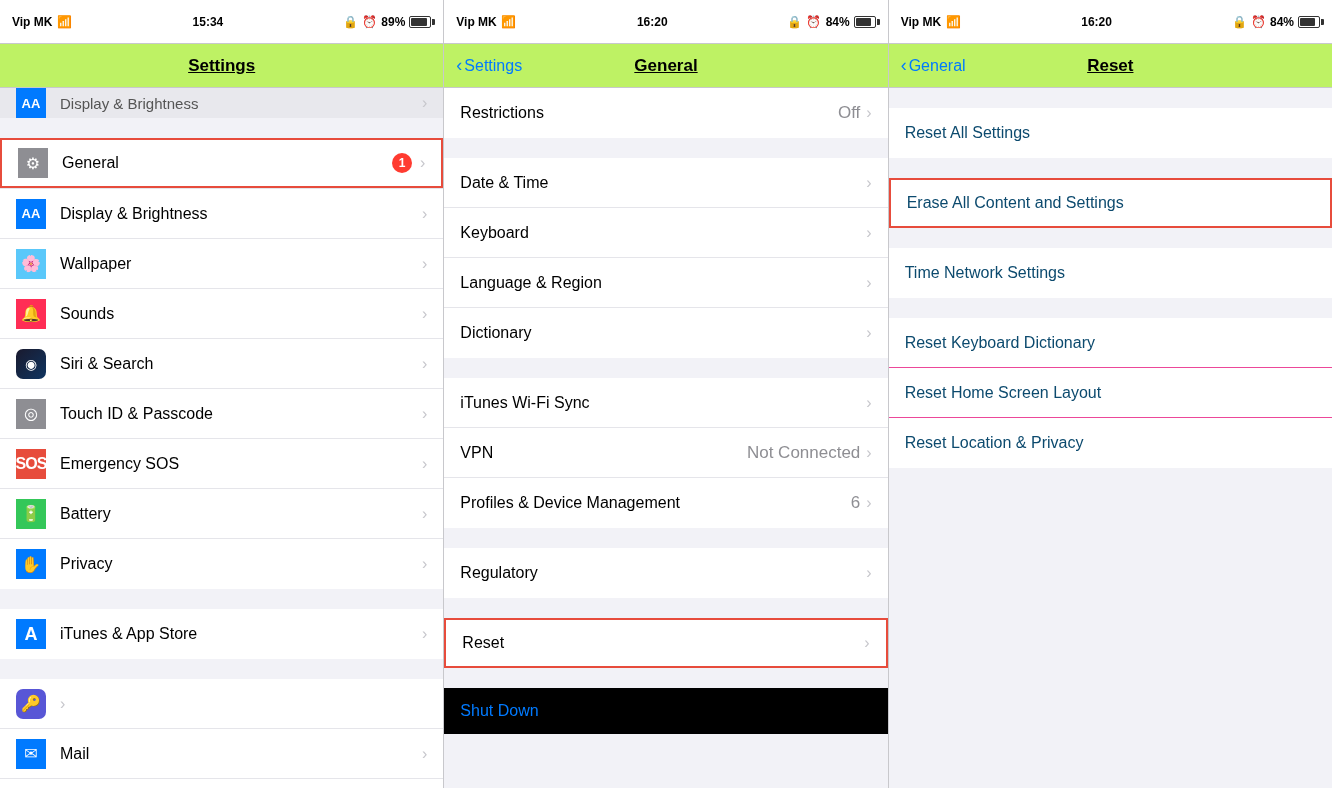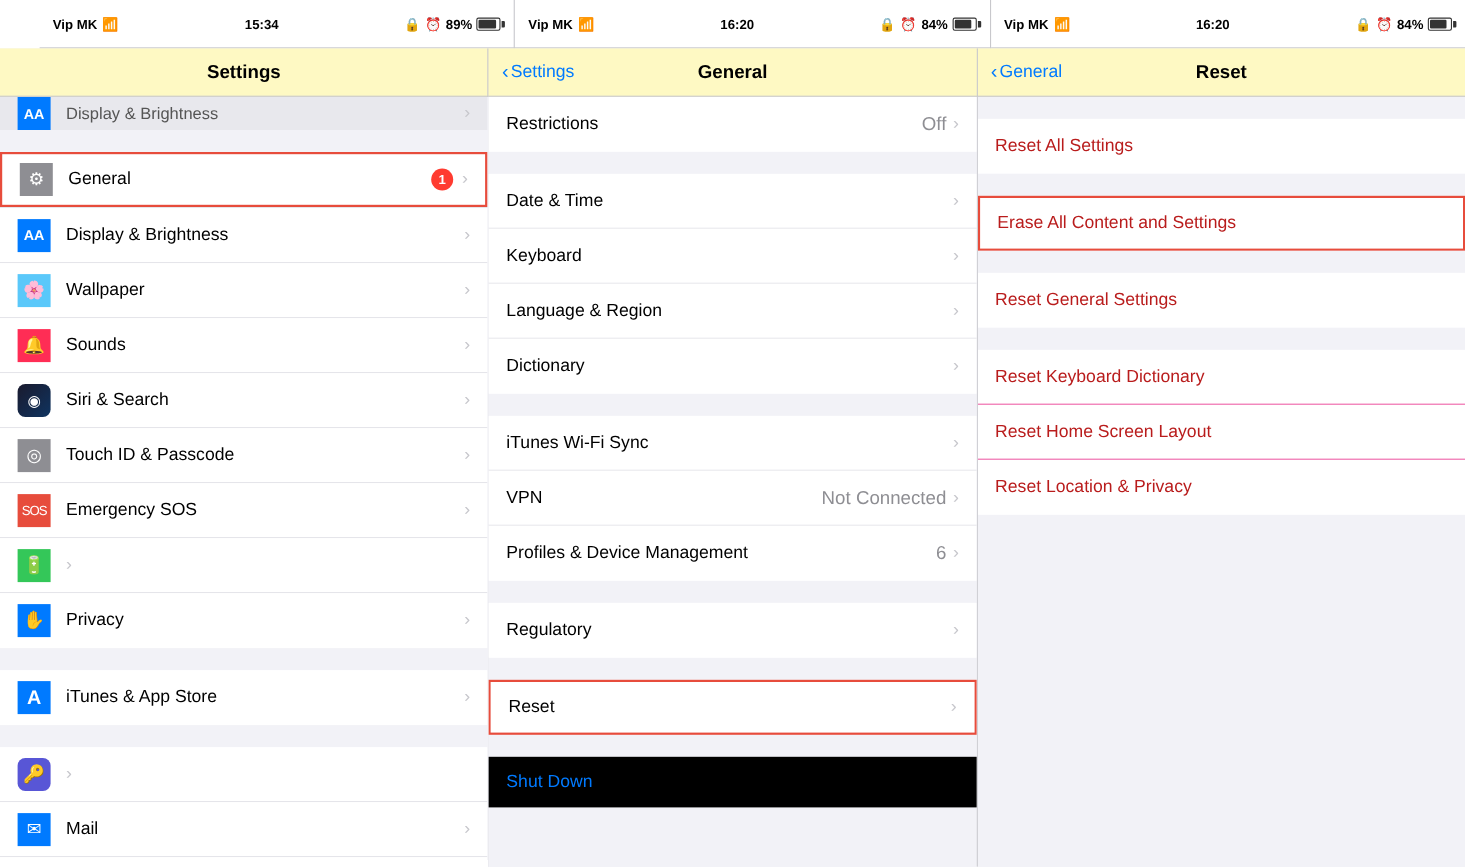--- a/index.html
+++ b/index.html
@@ -3,21 +3,20 @@
   <meta charset="utf-8">
   <style>
     * { margin: 0; padding: 0; box-sizing: border-box; }
     body { font-family: -apple-system, BlinkMacSystemFont, 'Helvetica Neue', Arial, sans-serif; background: #f2f2f7; display: flex; flex-direction: column; width: 1332px; height: 788px; overflow: hidden; }
 
     
     .status-bar {
       display: flex;
       height: 44px;
       background: white;
-      padding-left: 36px;
     }
     .status-bar-section {
       flex: 1;
       display: flex;
       align-items: center;
       justify-content: space-between;
       padding: 0 12px;
       font-size: 12px;
       font-weight: 600;
       border-bottom: 1px solid #c8c8cc;
@@ -36,21 +35,22 @@
       content: '';
       position: absolute; right: -5px; top: 50%; transform: translateY(-50%);
       width: 3px; height: 6px; background: #333; border-radius: 0 1px 1px 0;
     }
     .battery-fill { height: 100%; background: #333; border-radius: 1px; }
 
     
     .nav-bars {
       display: flex;
       height: 44px;
-      background: #fef9c3;
+      background: #bef264;
+      text-decoration: underline;
     }
     .nav-section {
       flex: 1;
       display: flex;
       align-items: center;
       justify-content: center;
       position: relative;
       border-bottom: 1px solid #c8c8cc;
       font-size: 17px;
       font-weight: 600;
@@ -165,21 +165,21 @@
       padding: 14px 16px;
       border-bottom: 1px solid #ec4899;
       cursor: pointer;
       min-height: 50px;
     }
     .reset-item:last-child { border-bottom: none; }
     .reset-item.highlighted {
       border: 2.5px solid #e74c3c;
     }
     .reset-item-label {
-      color: #b91c1c;
+      color: #0c4a6e;
       font-size: 16px;
     }
 
     .separator-space {
       height: 20px;
       background: #f2f2f7;
     }
 
     .shutdown-row {
       padding: 14px 16px;
@@ -310,26 +310,27 @@
         </div>
         <span class="row-label">Siri &amp; Search</span>
         <span class="row-chevron">›</span>
       </div>
       <div class="settings-row">
         <div class="row-icon gray">◎</div>
         <span class="row-label">Touch ID &amp; Passcode</span>
         <span class="row-chevron">›</span>
       </div>
       <div class="settings-row">
-        <div class="row-icon red" style="font-size:12px; font-weight:400; letter-spacing:-1px;">SOS</div>
+        <div class="row-icon red" style="font-size:16px; font-weight:700; letter-spacing:-1px;">SOS</div>
         <span class="row-label">Emergency SOS</span>
         <span class="row-chevron">›</span>
       </div>
       <div class="settings-row">
         <div class="row-icon green">🔋</div>
+        <span class="row-label">Battery</span>
         <span class="row-chevron">›</span>
       </div>
       <div class="settings-row">
         <div class="row-icon blue">✋</div>
         <span class="row-label">Privacy</span>
         <span class="row-chevron">›</span>
       </div>
     </div>
 
     <div class="separator-space"></div>
@@ -456,21 +457,21 @@
     <div class="settings-group">
       <div class="reset-item highlighted">
         <span class="reset-item-label">Erase All Content and Settings</span>
       </div>
     </div>
 
     <div class="separator-space"></div>
 
     <div class="settings-group">
       <div class="reset-item">
-        <span class="reset-item-label">Reset General Settings</span>
+        <span class="reset-item-label">Time Network Settings</span>
       </div>
     </div>
 
     <div class="separator-space"></div>
 
     <div class="settings-group">
       <div class="reset-item">
         <span class="reset-item-label">Reset Keyboard Dictionary</span>
       </div>
       <div class="reset-item">

